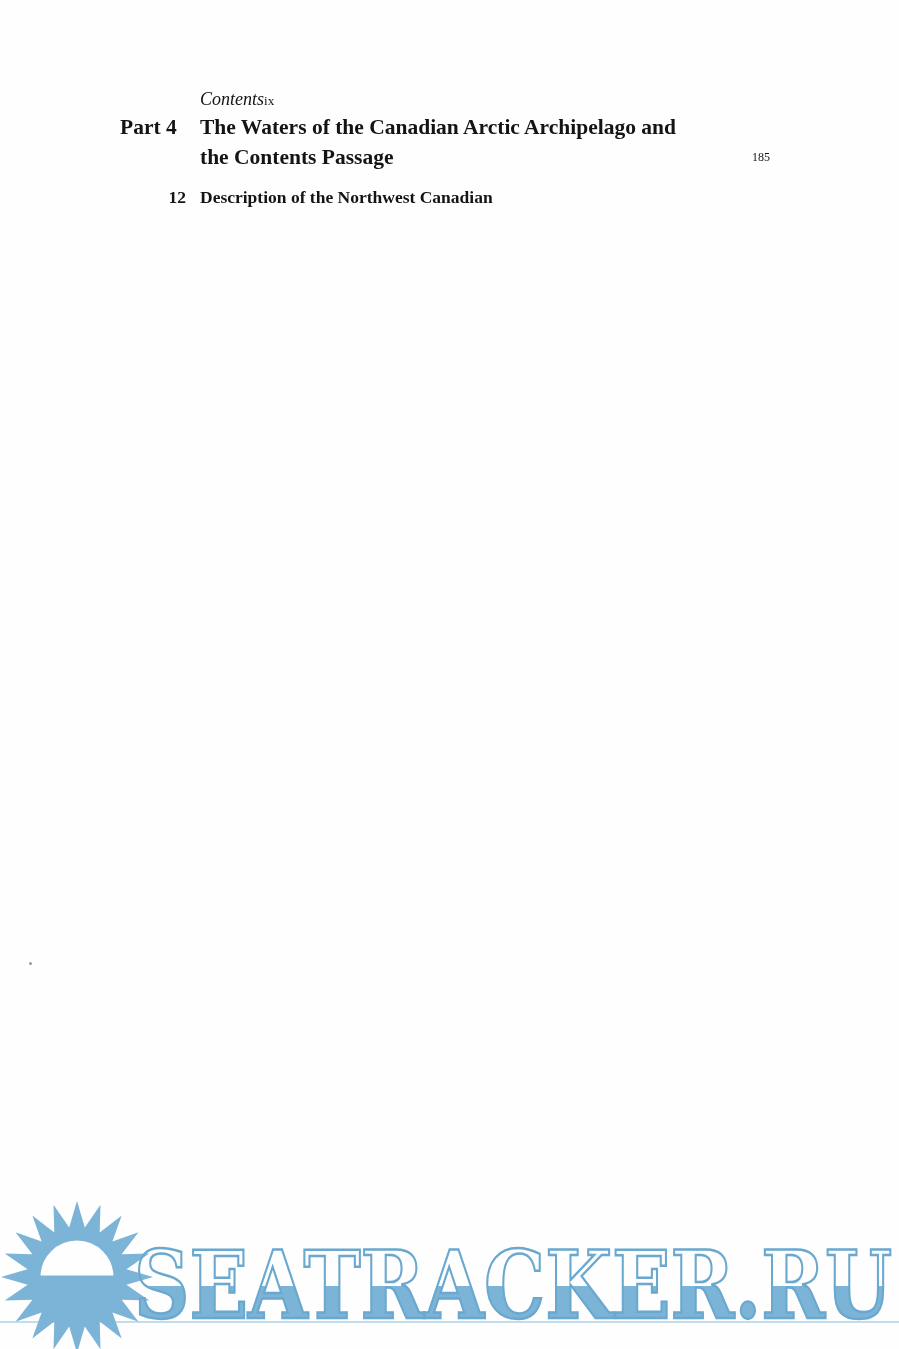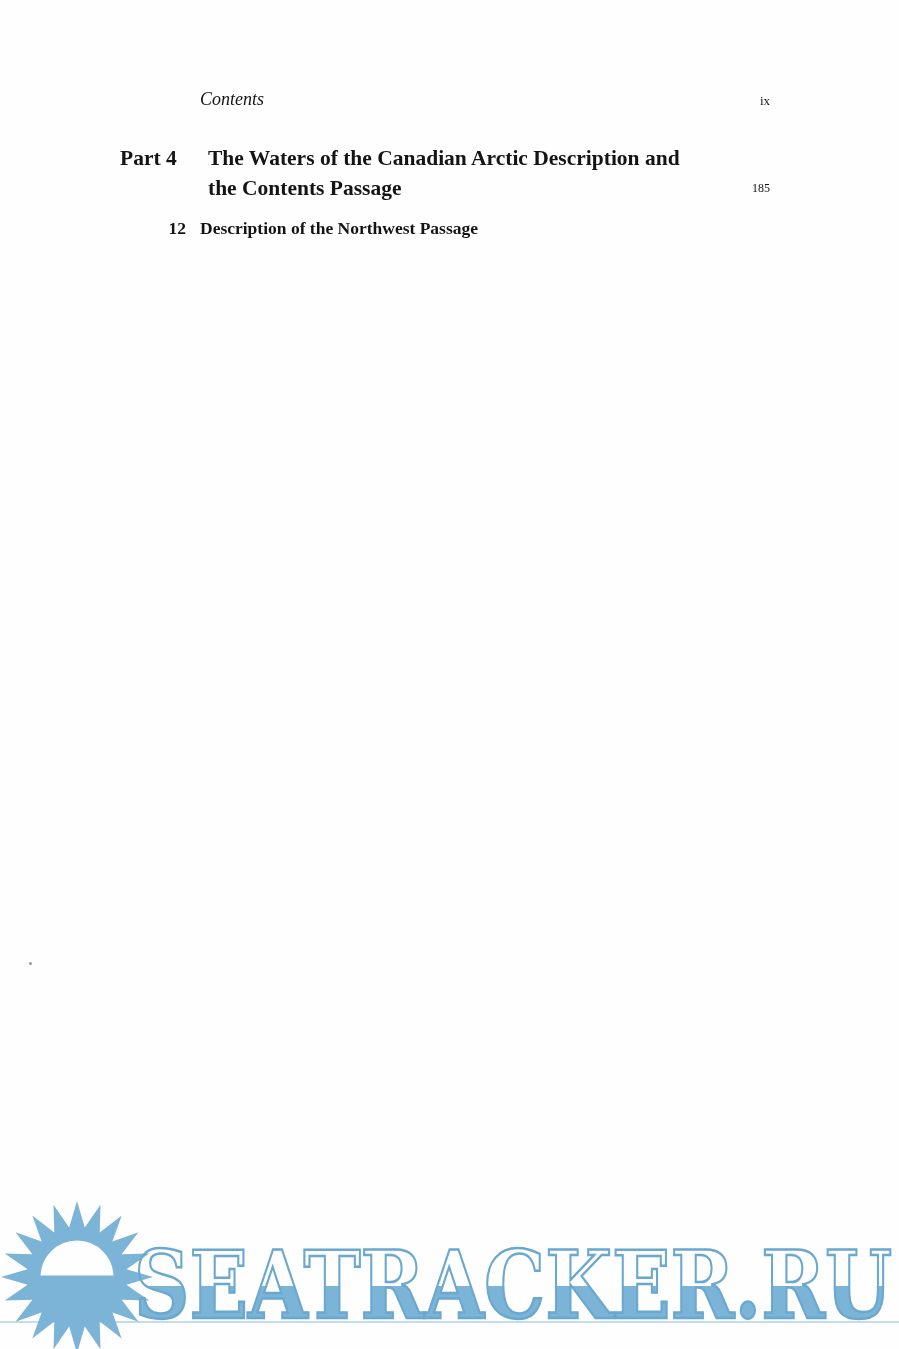--- a/index.html
+++ b/index.html
@@ -7,27 +7,27 @@
     position:relative;
     width:899px;height:1349px;
     background:#fefefe;
     overflow:hidden;
     font-family:"Liberation Serif","DejaVu Serif",serif;
     color:#141414;
   }
   .content{position:absolute;left:120px;top:88px;width:650px;}
 
   
-  .running-header{display:flex;justify-content:space-between;align-items:baseline;
+  .running-header{display:flex;justify-content:flex-start;align-items:baseline;
     padding-left:80px;font-size:18px;line-height:22px;}
   .running-header .hdr-title{font-style:italic;}
   .running-header .hdr-page{font-size:13px;}
 
   
-  .part-heading{display:flex;margin-top:31px;gap:8px;}
+  .part-heading{display:flex;}
   .part-label{flex:none;width:80px;font-weight:bold;font-size:21.5px;line-height:30px;}
   .part-title{flex:1;font-weight:bold;font-size:21.5px;line-height:30px;}
   .part-page{flex:none;align-self:flex-end;font-size:12px;line-height:30px;margin-left:8px;}
 
   
   .toc{margin-top:13px;}
   .row{display:flex;align-items:baseline;line-height:25px;font-size:17.5px;white-space:nowrap;}
   .row .num{flex:none;width:66px;padding-right:14px;text-align:right;font-family:Liberation Serif, serif;}
   .row .title{flex:none;}
   .row .page{margin-left:auto;padding-left:10px;text-align:right;flex:none;}
@@ -50,30 +50,30 @@
   <div class="content">
 
     <div class="running-header">
       <span class="hdr-title">Contents</span>
       <span class="hdr-page">ix</span>
     </div>
 
     <div class="part-heading">
       <span class="part-label">Part 4</span>
       <span class="part-title">
-        <span>The Waters of the Canadian Arctic Description and</span><br>
+        <span>The Waters of the Canadian Arctic Archipelago and</span><br>
         <span>the Contents Passage</span>
       </span>
       <span class="part-page">185</span>
     </div>
 
     <div class="toc" id="toc-list">
         <div class="row chapter">
     <span class="num">12</span>
-    <span class="title">Description of the Northwest Passage</span>
+    <span class="title">Description of the Northwest Canadian</span>
     <span class="page">187</span>
   </div>
       </div>
 
   </div>
 
   <div class="speck"></div>
 
   <div class="watermark">
     <div class="wm-rule"></div>

